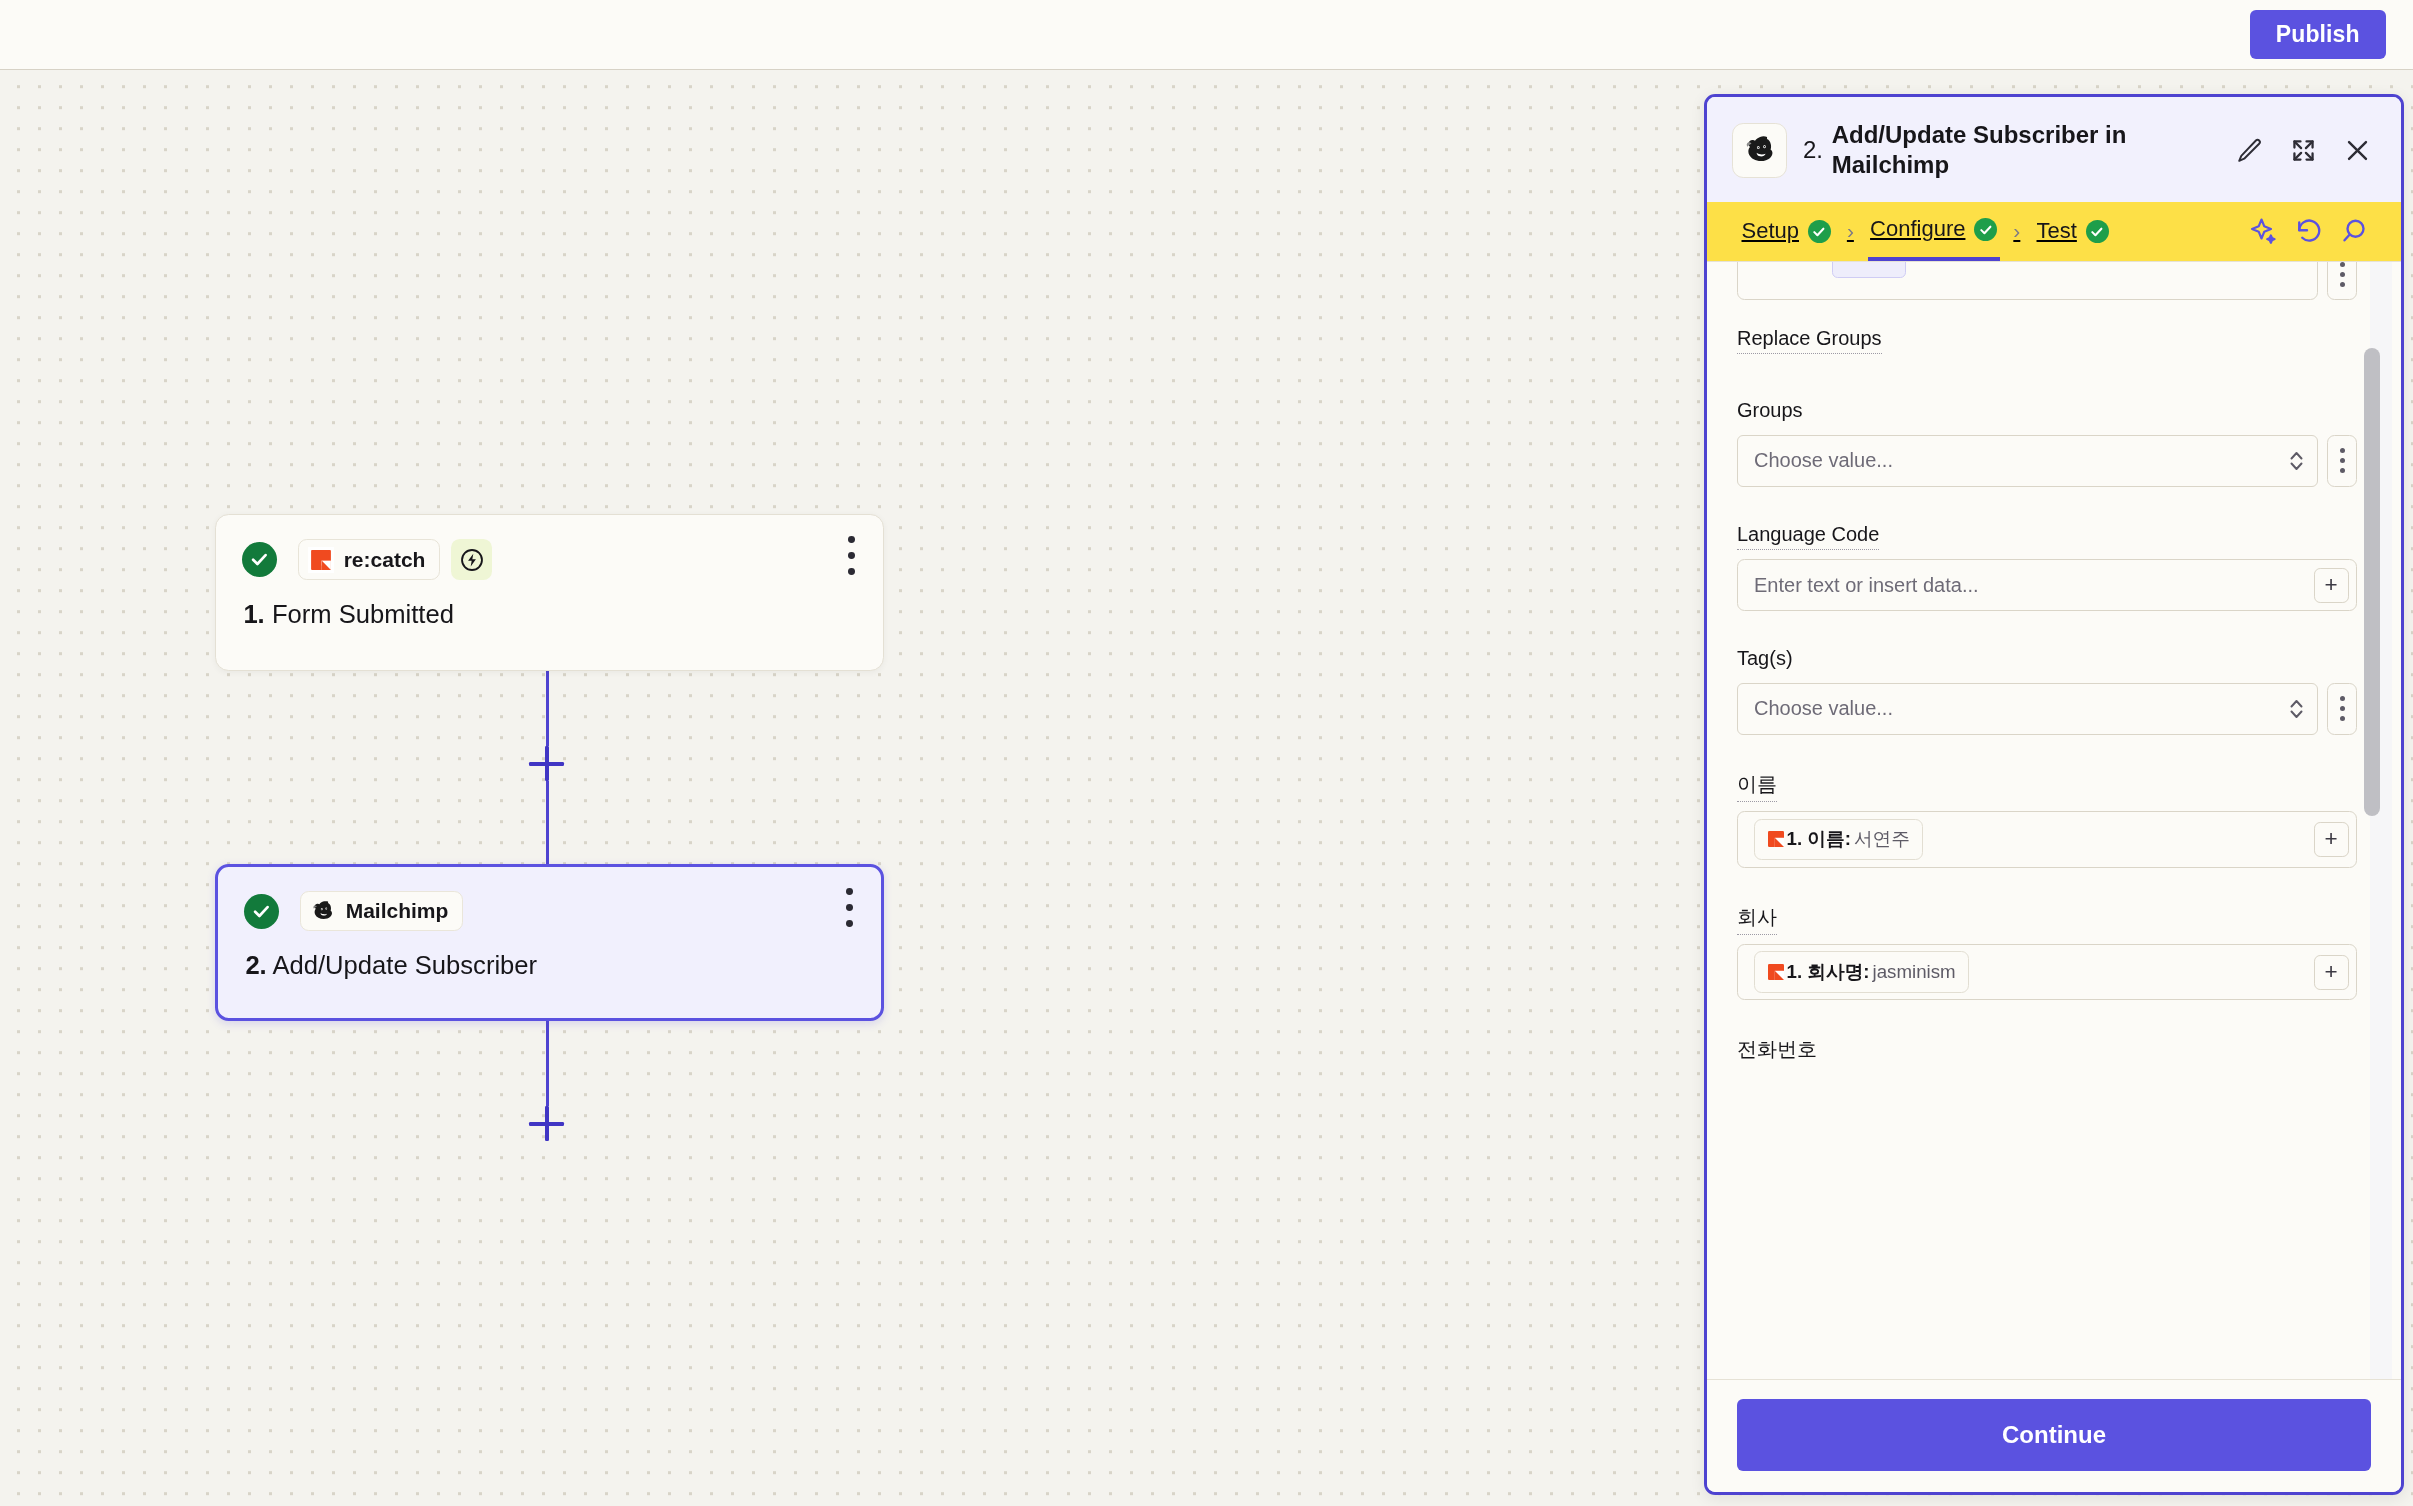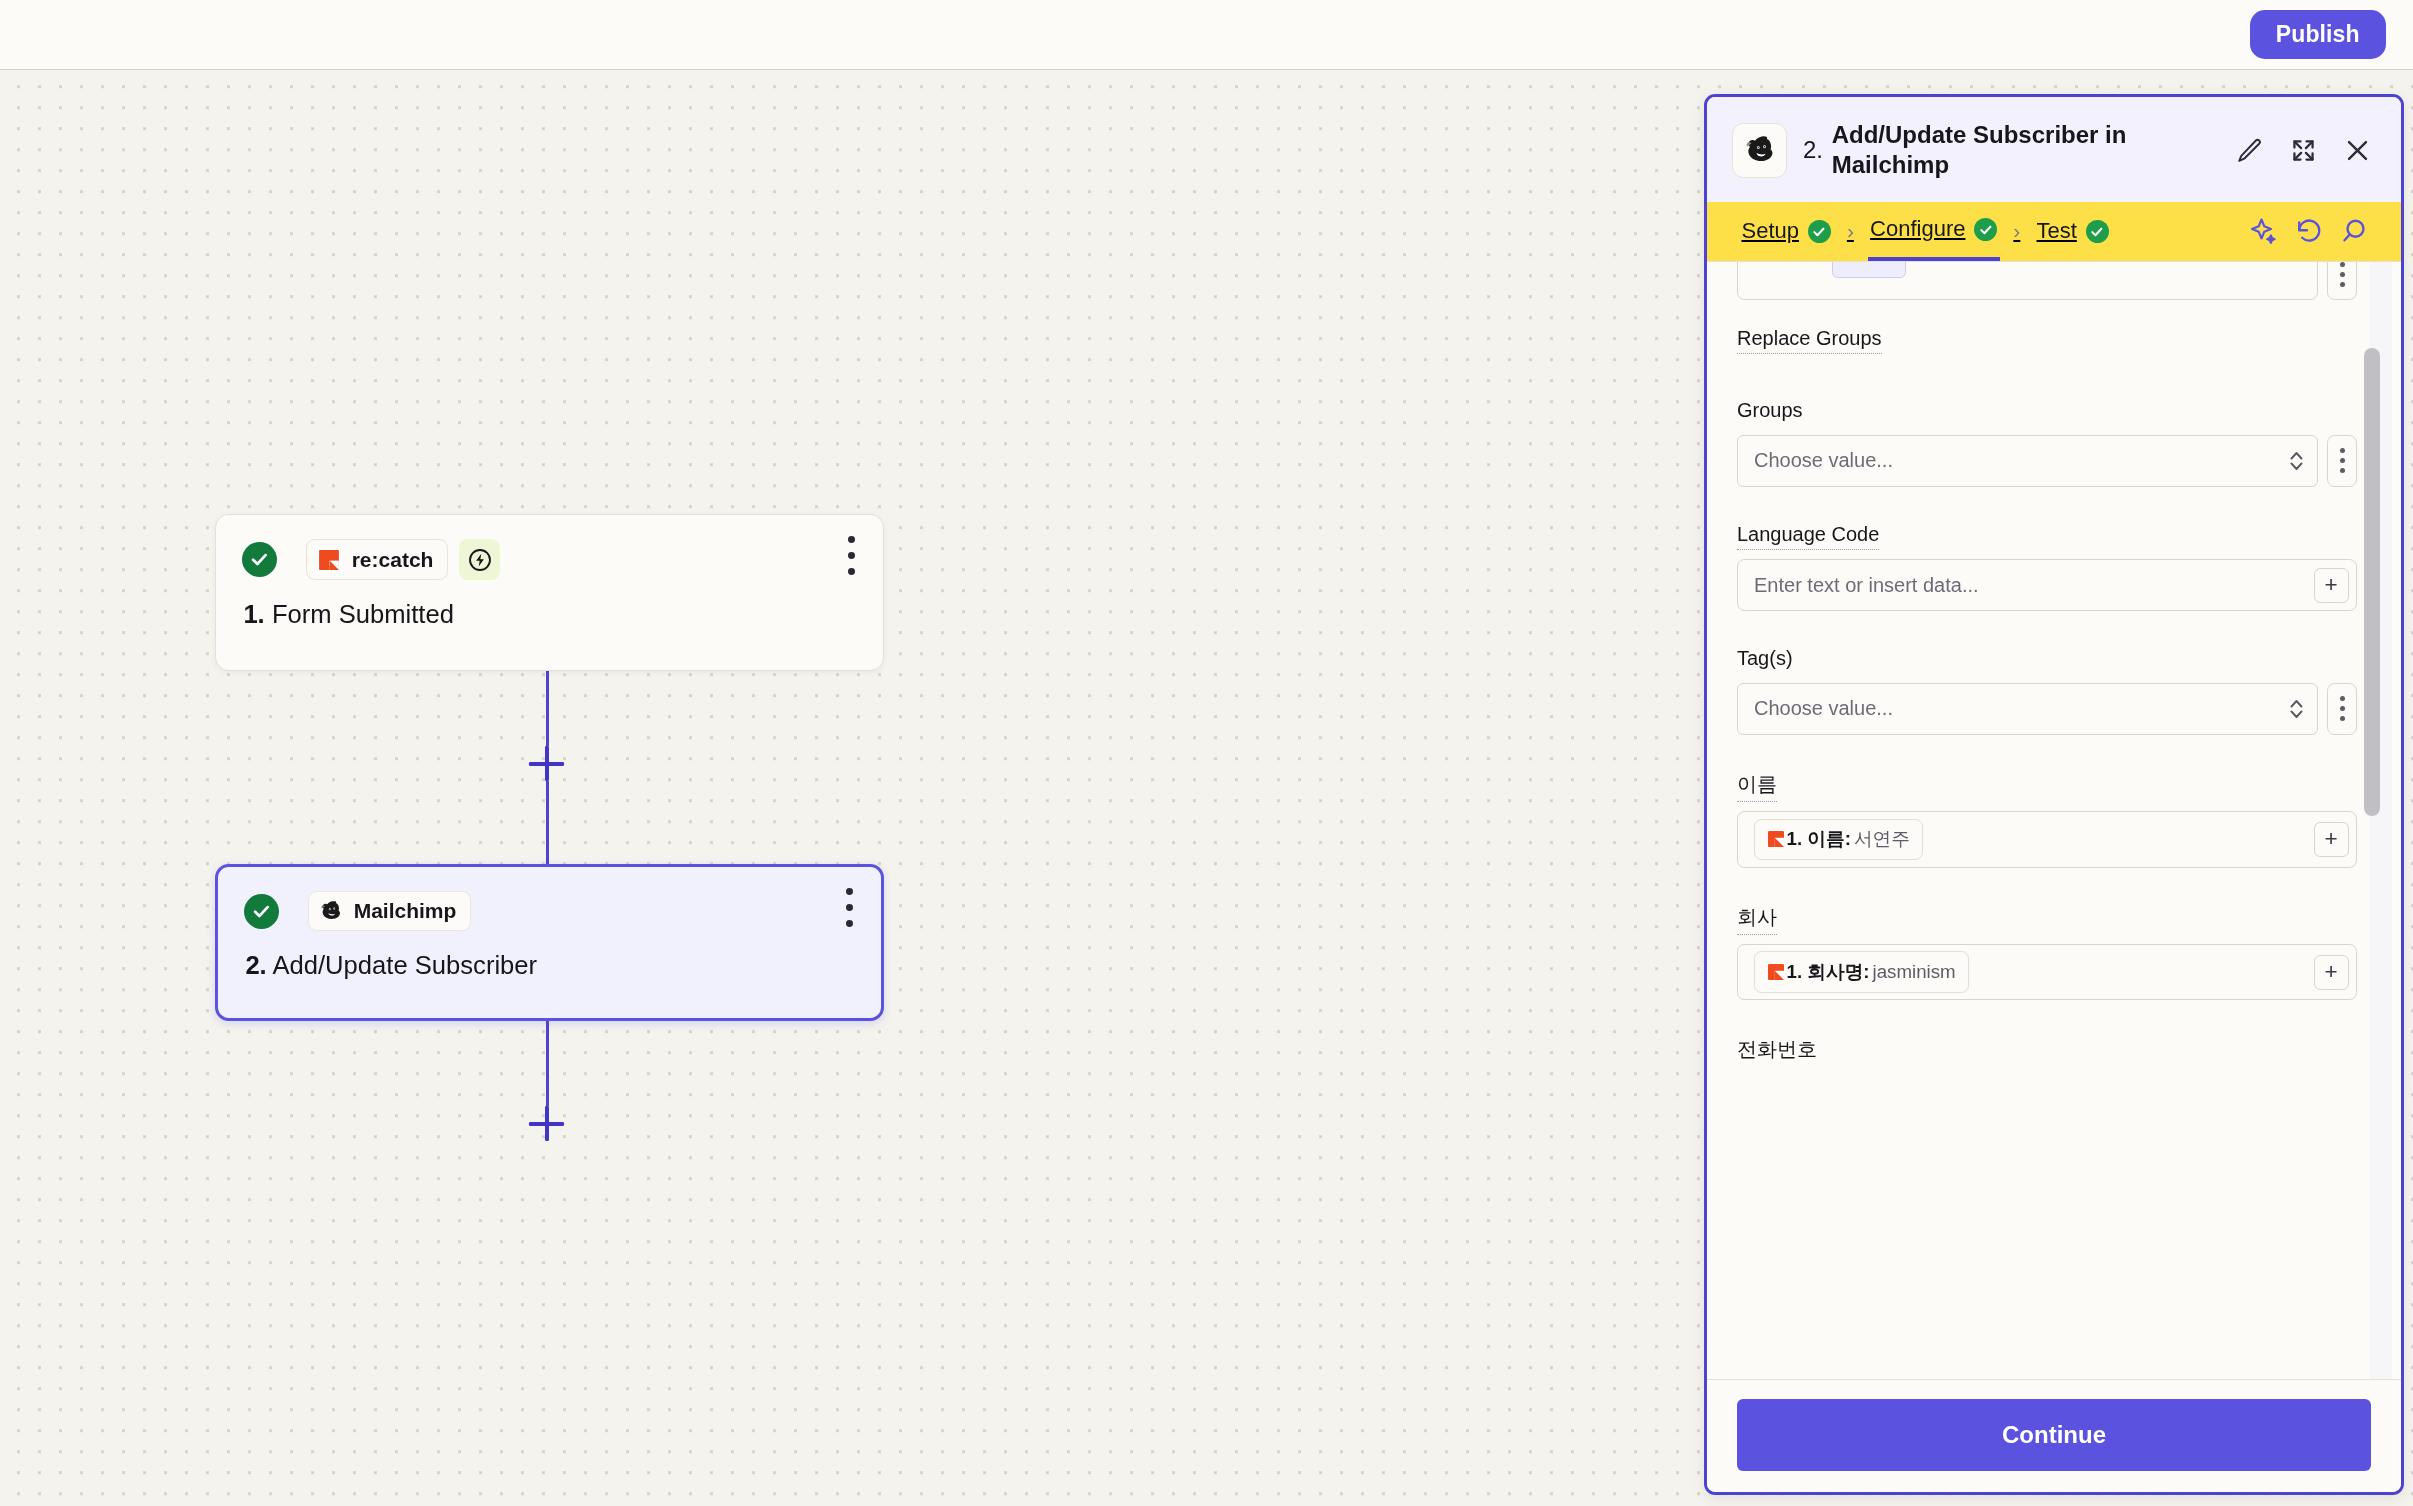--- a/index.html
+++ b/index.html
@@ -15,21 +15,21 @@
     position: absolute; left: 0; top: 0;
     width: 2413px; height: 70px;
     background: #FCFBF7;
     border-bottom: 1.9px solid #D7D2C6;
     display: flex; align-items: center; justify-content: flex-end;
   }
   #publish-btn {
     margin-right: 27.4px;
     background: #5B52E0;
     color: #FFFFFF;
-    border: none; border-radius: 15px;
+    border: none; border-radius: 6px;
     font-size: 23px; font-weight: bold;
     font-family: "Liberation Sans", sans-serif;
     padding: 10.6px 26px;
     cursor: pointer;
     letter-spacing: 0.1px;
   }
 
   
   #canvas {
     position: absolute; left: 0; top: 70px;
@@ -68,21 +68,21 @@
     display: flex; align-items: center; justify-content: center;
     flex: 0 0 auto;
   }
   .check svg { width: 18.7px; height: 18.7px; }
   .app-chip {
     display: flex; align-items: center; gap: 10px;
     background: #FCFBF7;
     border: 1.2px solid #E8E4D8;
     border-radius: 8.7px;
     padding: 6.2px 13.7px 6.2px 8.7px;
-    margin-left: 29px;
+    margin-left: 21px;
   }
   .node.selected .app-chip { background: #FCFBF7; border-color: #EAE6DA; }
   .app-chip .label {
     font-size: 21px; font-weight: bold; color: #17161A;
     white-space: nowrap;
   }
   .logo-recatch {
     width: 26px; height: 26px; flex: 0 0 auto;
     background: #FFFFFF;
     display: block;

